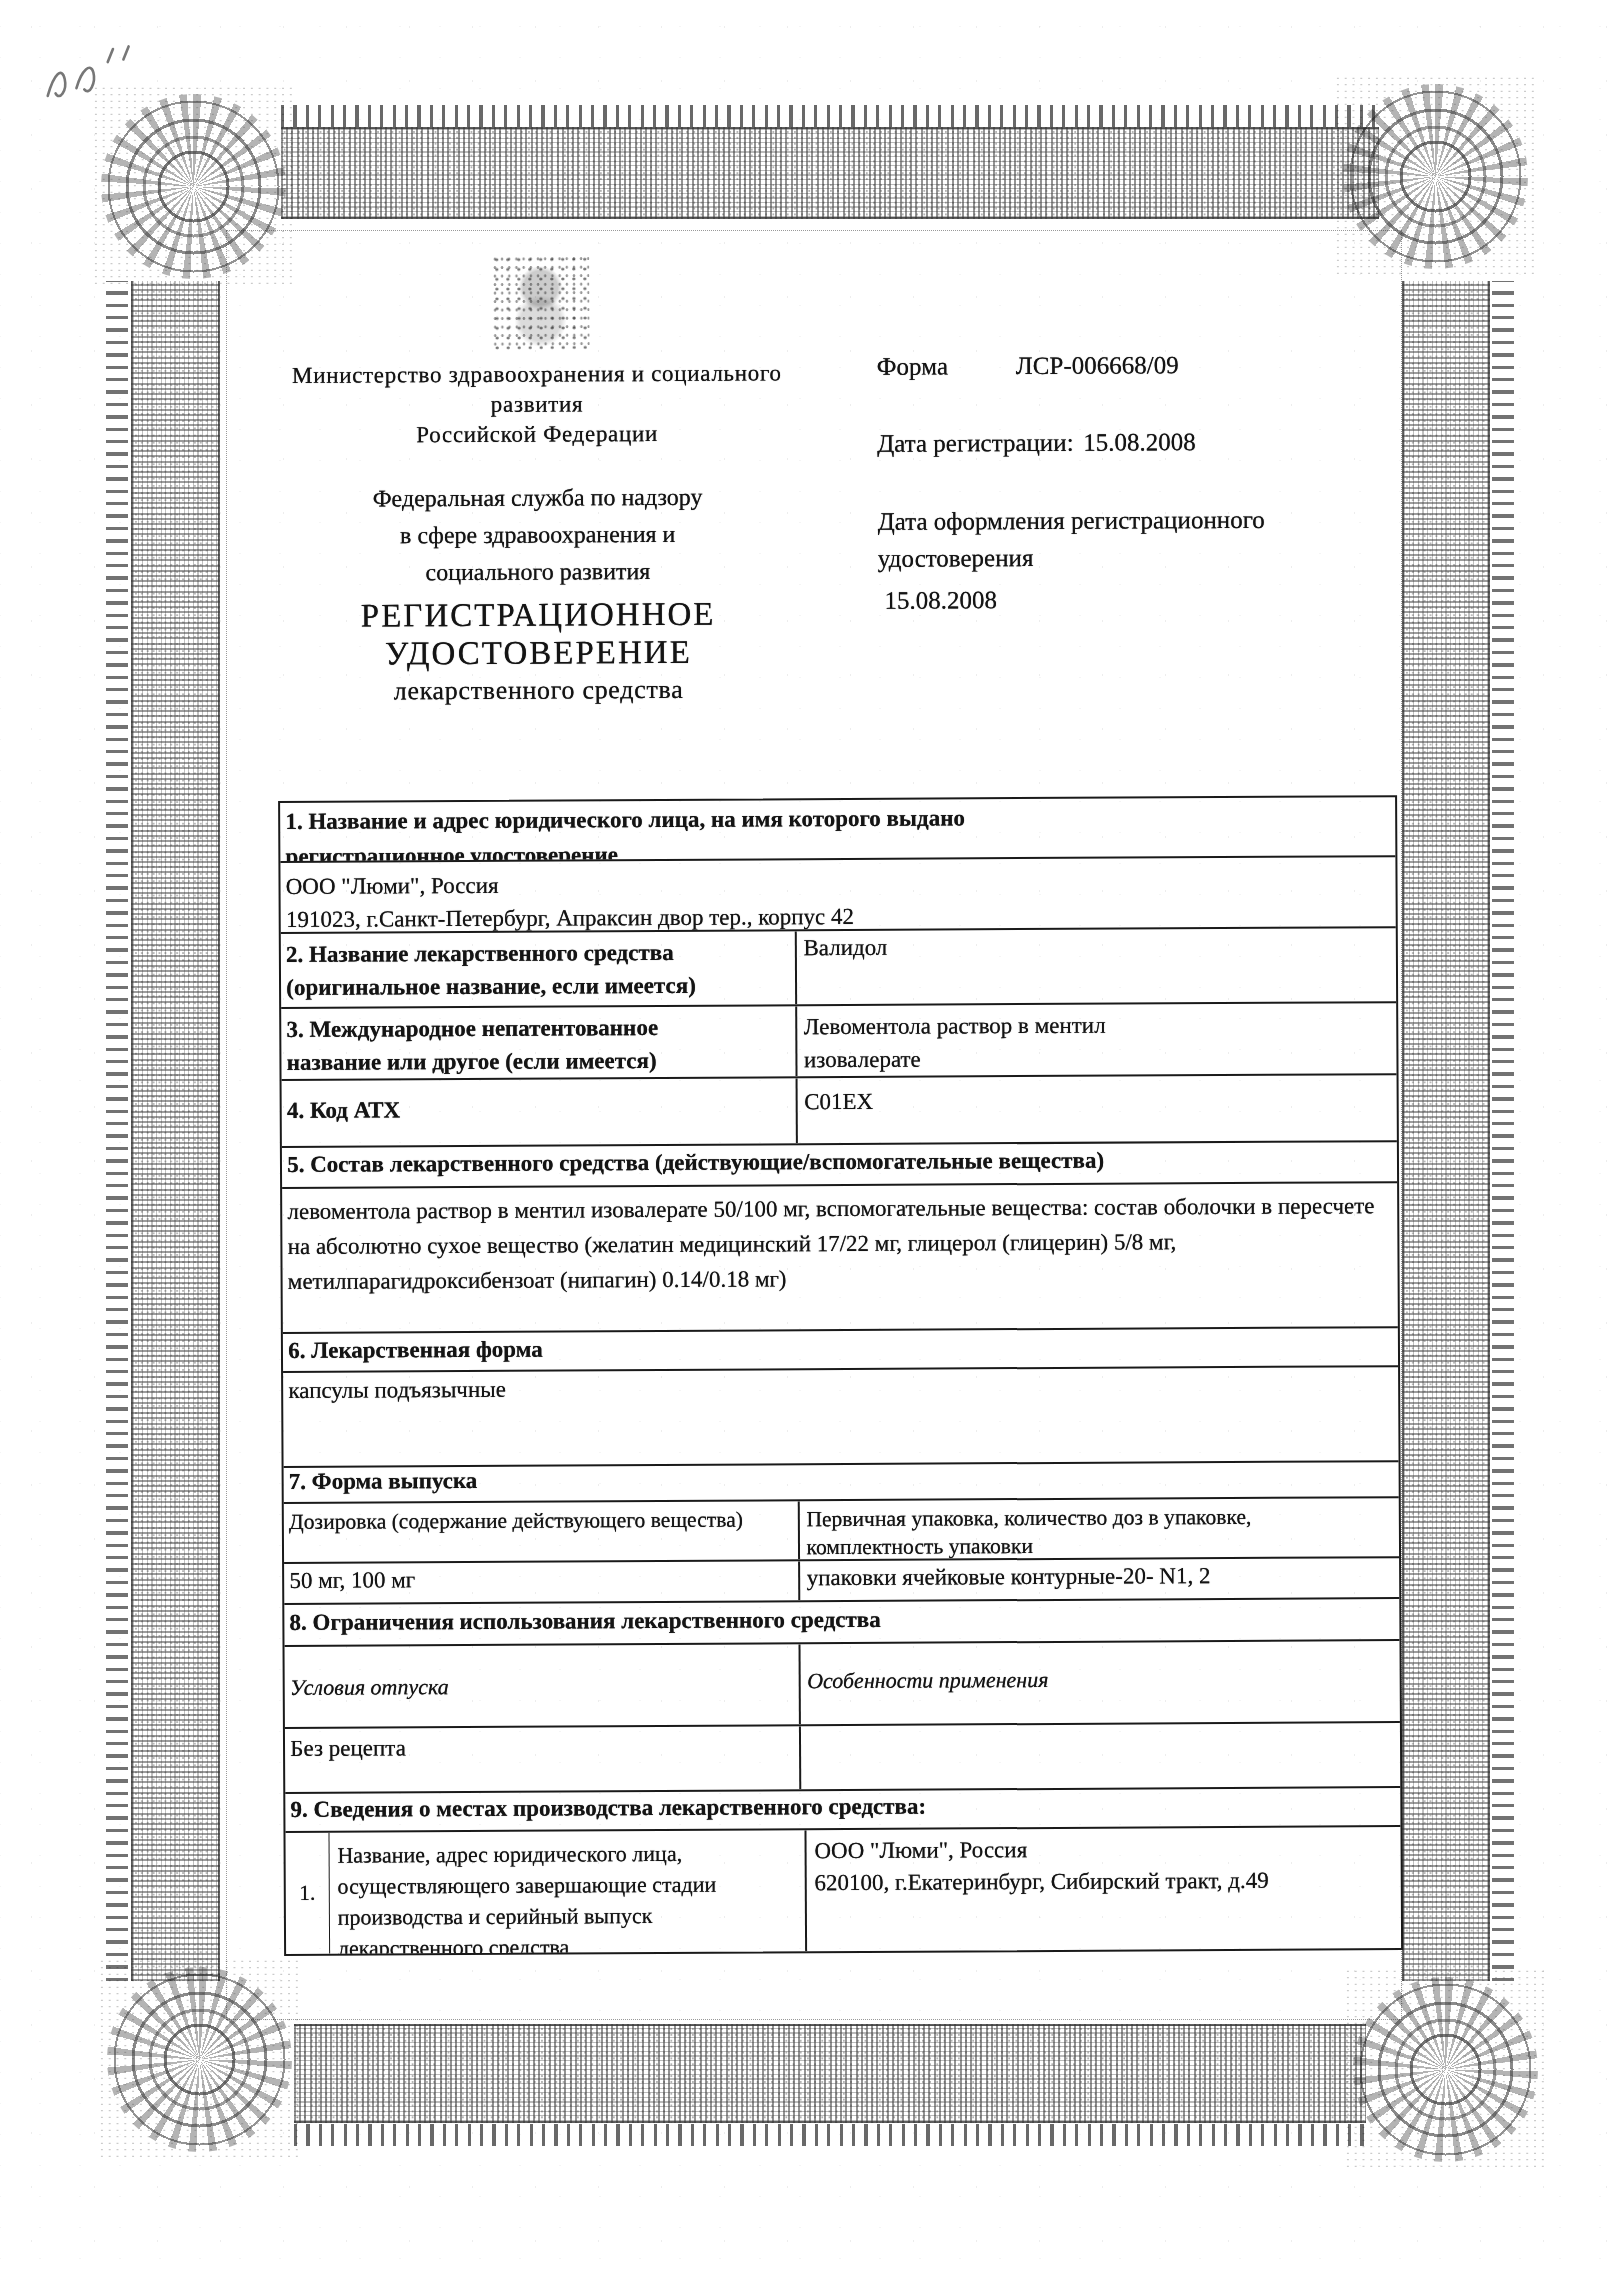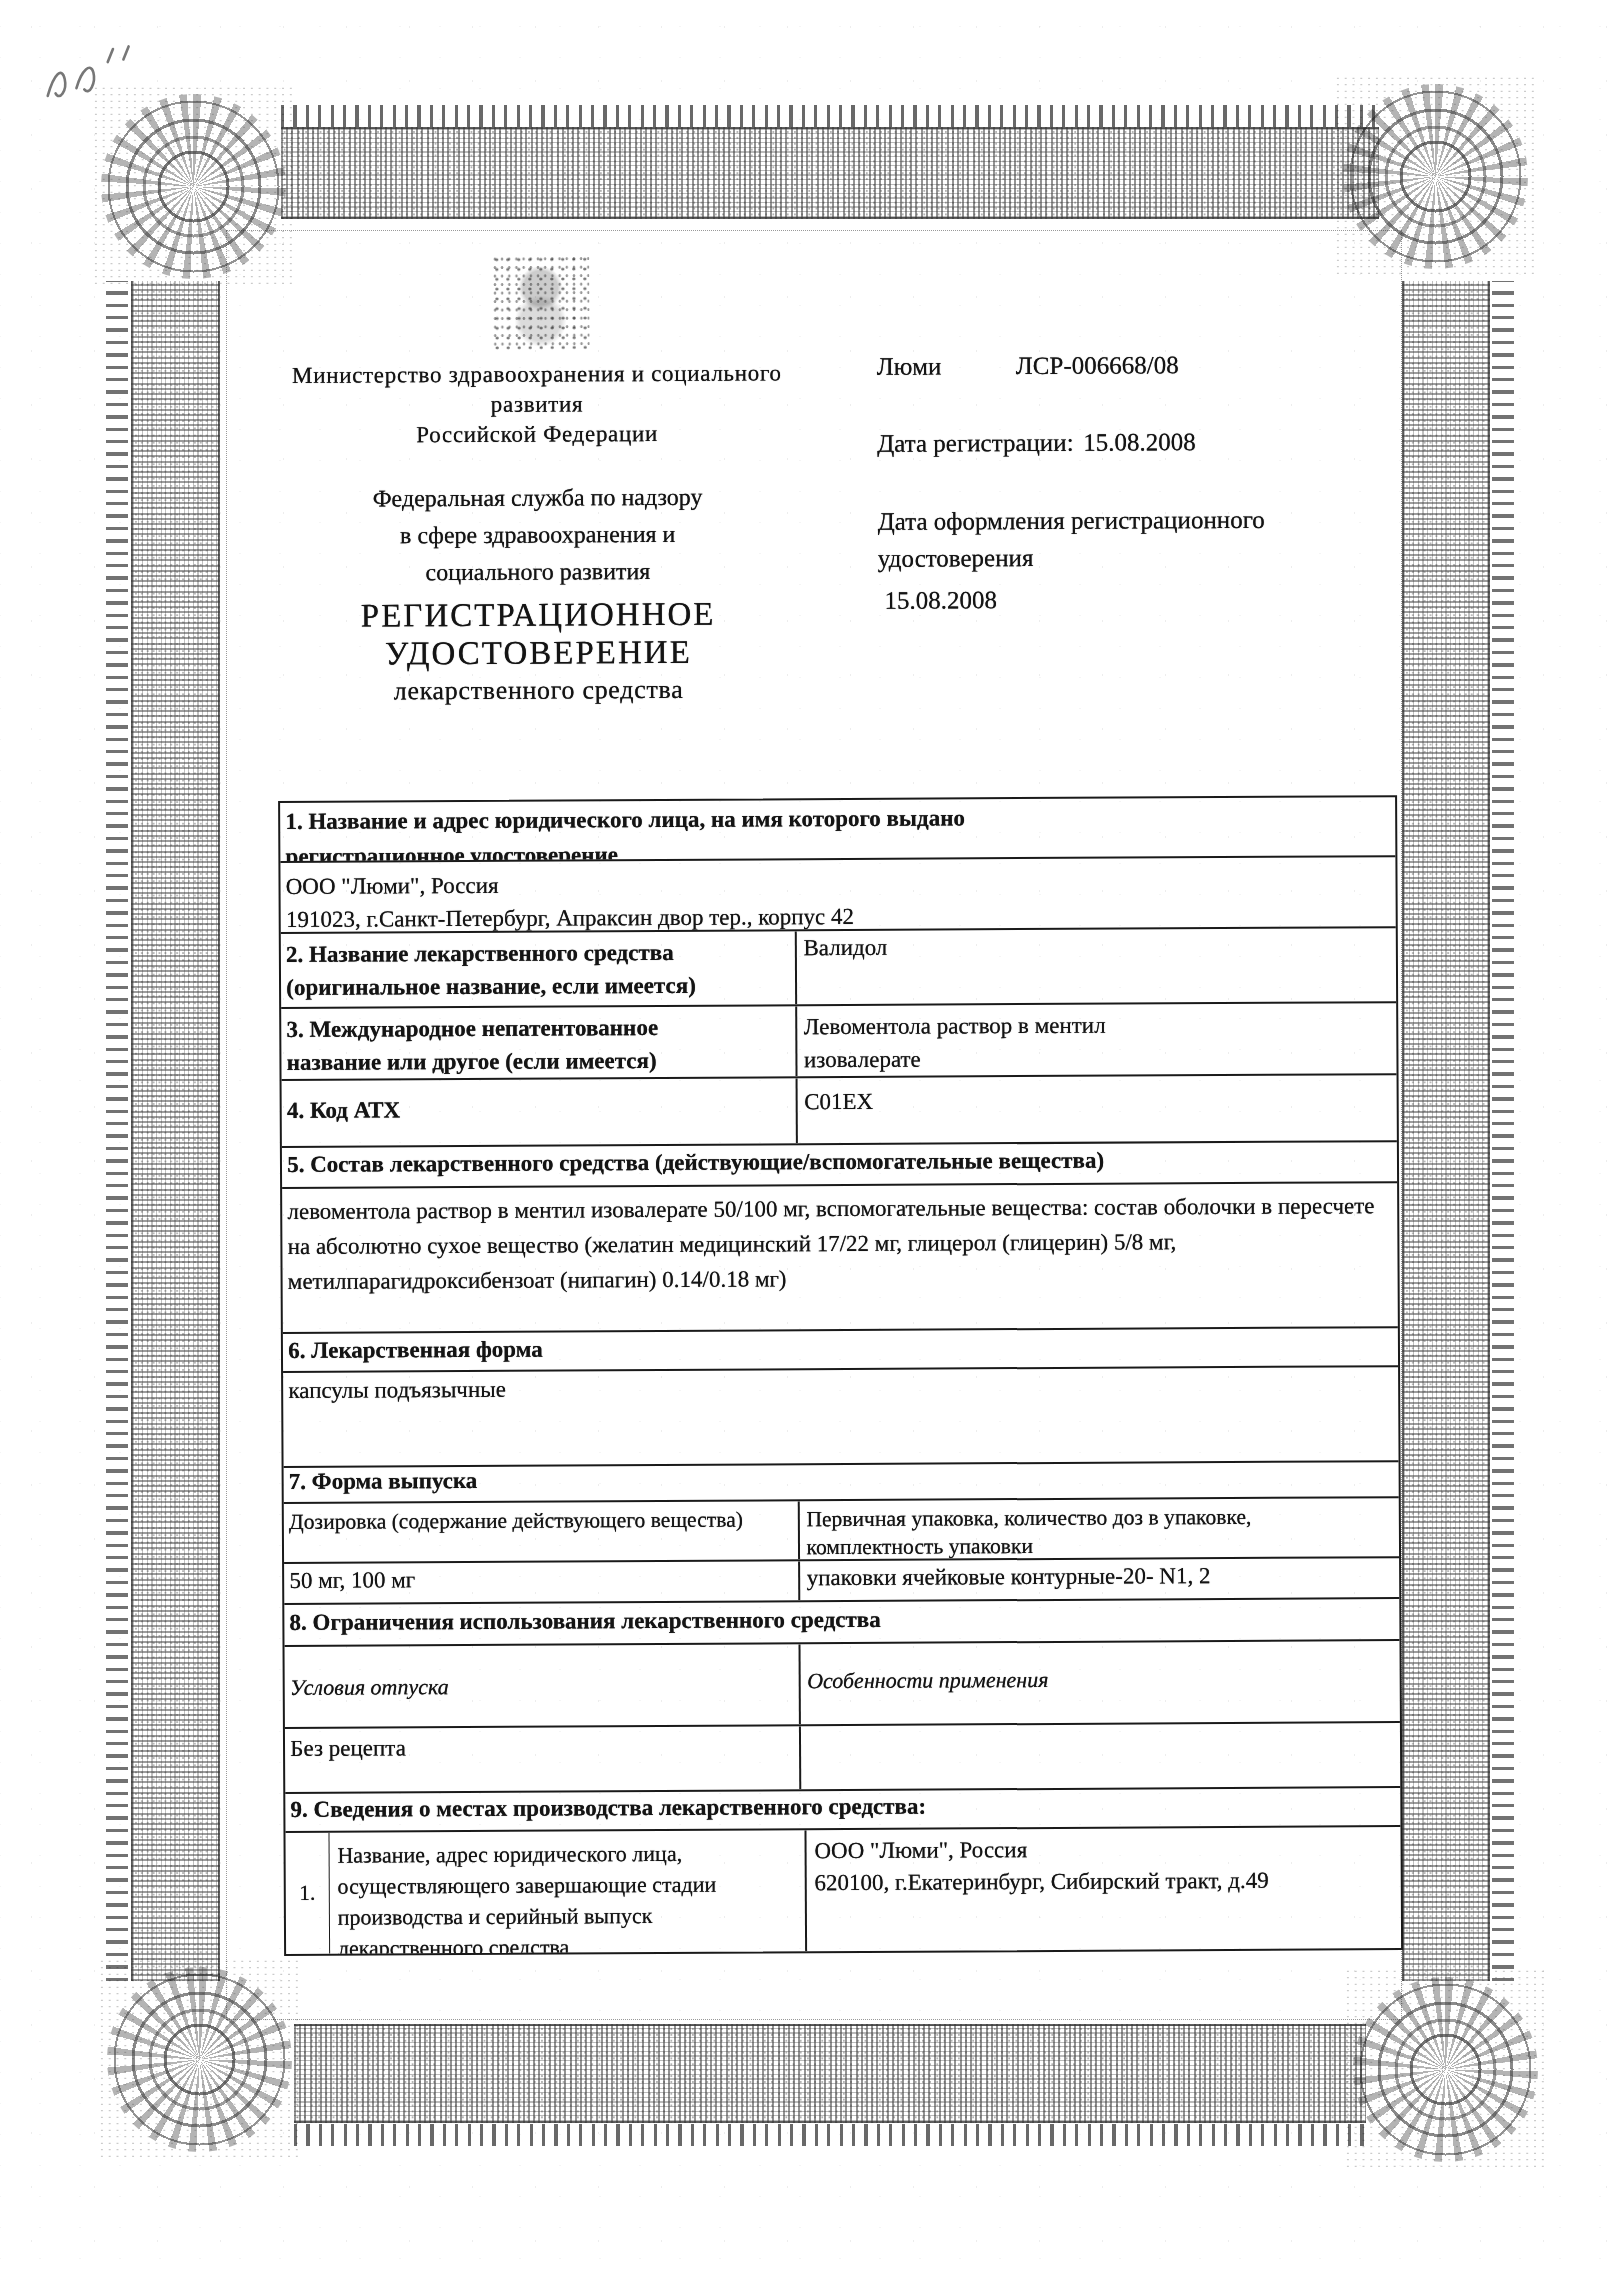--- a/index.html
+++ b/index.html
@@ -150,22 +150,22 @@
     </div>
     <div class="doctype">
       <div>РЕГИСТРАЦИОННОЕ</div>
       <div>УДОСТОВЕРЕНИЕ</div>
     </div>
     <div class="docsub">лекарственного средства</div>
   </div>
 
   <div class="hdr-right smear">
     <div class="hr-row" style="top:0;">
-      <span class="hr-label" style="flex-basis:139px;">Люми</span>
-      <span>ЛСР-006668/08</span>
+      <span class="hr-label" style="flex-basis:139px;">Форма</span>
+      <span>ЛСР-006668/09</span>
     </div>
     <div class="hr-row" style="top:77px;">
       <span class="hr-label" style="flex-basis:206px;">Дата регистрации:</span>
       <span>15.08.2008</span>
     </div>
     <div class="hr-row" style="top:150px;width:451px;line-height:37px;">Дата оформления регистрационного удостоверения</div>
     <div class="hr-row" style="top:234px;left:6.5px;">15.08.2008</div>
   </div>
 
   <div class="tbl">

